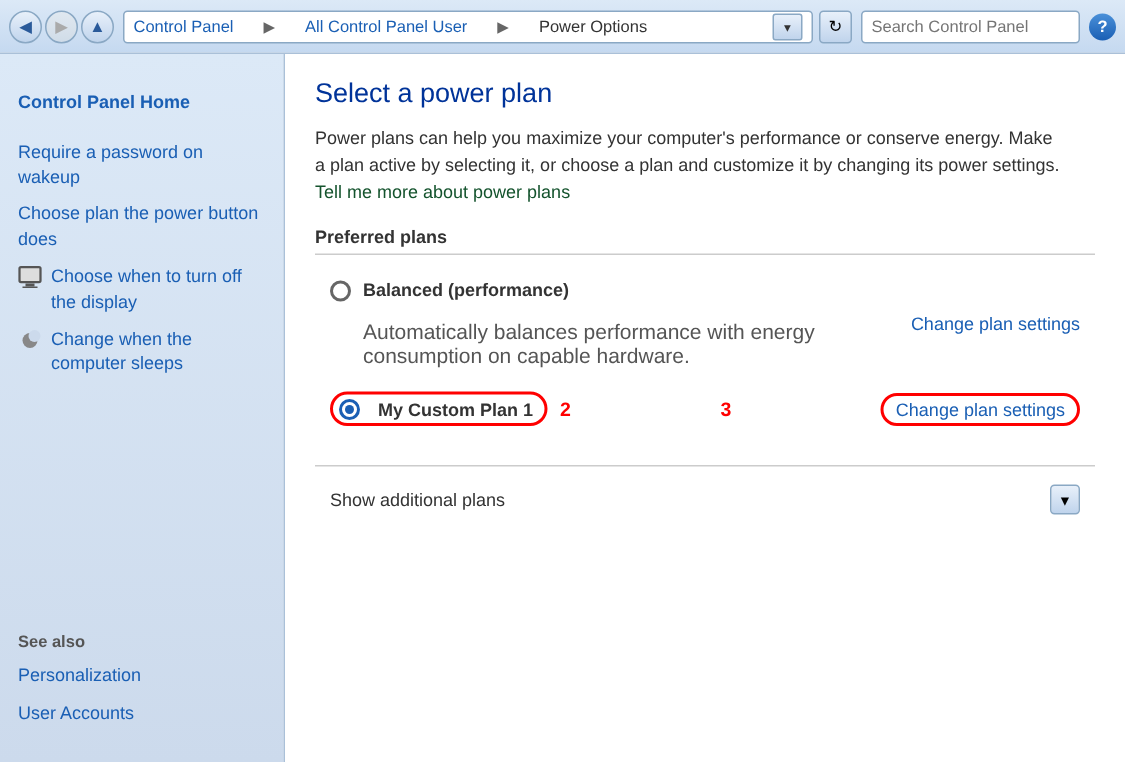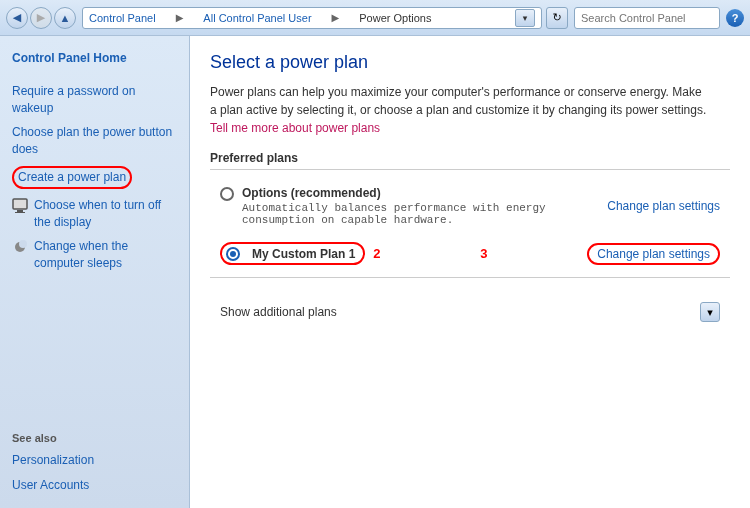--- a/index.html
+++ b/index.html
@@ -124,21 +124,21 @@
     .main-layout {
       display: flex;
       height: calc(508px - 36px);
     }
 
     
     .sidebar {
       width: 190px;
       background: linear-gradient(to bottom, #dce9f7 0%, #ccdaec 100%);
       border-right: 1px solid #aac0d8;
-      padding: 10px 0;
+      padding: 20px 0;
       display: flex;
       flex-direction: column;
     }
     .sidebar-item {
       padding: 4px 12px;
       font-size: 12px;
       color: #1a5fb4;
       cursor: pointer;
       line-height: 1.4;
     }
@@ -187,21 +187,21 @@
       margin-bottom: 10px;
     }
     .intro-text {
       font-size: 12px;
       color: #333;
       line-height: 1.5;
       margin-bottom: 14px;
       max-width: 500px;
     }
     .intro-text a {
-      color: #be185d;
+      color: #14532d;
       cursor: pointer;
     }
 
     .section-label {
       font-size: 12px;
       font-weight: bold;
       color: #333;
       margin-bottom: 8px;
       border-bottom: 1px solid #ccc;
       padding-bottom: 4px;
@@ -239,24 +239,23 @@
       width: 6px; height: 6px;
       border-radius: 50%;
       background: #1a5fb4;
     }
     .plan-name {
       font-size: 12px;
       font-weight: bold;
       color: #333;
     }
     .plan-desc {
-      font-size: 11px;
+      font-size: 14px;
       color: #555;
-      margin-top: 2px;
-      font-family: Liberation Mono, monospace;
+      margin-top: 13px;
     }
     .plan-settings-link {
       color: #1a5fb4;
       font-size: 12px;
       cursor: pointer;
       white-space: nowrap;
       margin-left: auto;
     }
 
     
@@ -285,23 +284,23 @@
       color: red;
       font-size: 13px;
       font-weight: bold;
       margin: 0 8px;
     }
 
     
     .additional-plans {
       display: flex;
       align-items: center;
-      padding: 24px 10px;
+      padding: 12px 10px;
       border-top: 1px solid #ccc;
-      margin-top: 6px;
+      margin-top: 20px;
       cursor: pointer;
     }
     .additional-plans-label {
       font-size: 12px;
       color: #333;
     }
     .expand-btn {
       margin-left: auto;
       width: 20px;
       height: 20px;
@@ -339,23 +338,20 @@
   </div>
   <div class="help-btn">?</div>
 </div>
 
 <div class="main-layout">
 
   <div class="sidebar">
     <div class="sidebar-item" style="color:#1a5fb4; font-weight:bold; margin-bottom:8px;">Control Panel Home</div>
     <div class="sidebar-item">Require a password on wakeup</div>
     <div class="sidebar-item">Choose plan the power button does</div>
-    <div class="sidebar-item" style="padding: 4px 12px;">
-      <span class="circled-item">Create a power plan</span>
-    </div>
     <div class="sidebar-item with-icon">
       <svg class="sidebar-icon" viewBox="0 0 16 16" fill="none">
         <rect x="1" y="1" width="14" height="10" rx="1" stroke="#555" stroke-width="1.5" fill="#ddd"></rect>
         <rect x="5" y="12" width="6" height="2" fill="#555"></rect>
         <rect x="3" y="14" width="10" height="1" fill="#555"></rect>
       </svg>
       <span>Choose when to turn off the display</span>
     </div>
     <div class="sidebar-item with-icon">
       <svg class="sidebar-icon" viewBox="0 0 16 16">
@@ -375,21 +371,21 @@
     <div class="intro-text">
       <span>Power plans can help you maximize your computer's performance or conserve energy. Make a plan active by selecting it, or choose a plan and customize it by changing its power settings.</span>
       <a>Tell me more about power plans</a>
     </div>
     <div class="section-label">Preferred plans</div>
 
     <div class="plan-item">
       <label class="plan-radio-label" style="cursor:pointer;">
         <div class="radio-dot"></div>
         <div>
-          <div class="plan-name">Options (recommended)</div>
+          <div class="plan-name">Balanced (performance)</div>
           <div class="plan-desc">Automatically balances performance with energy consumption on capable hardware.</div>
         </div>
       </label>
       <a class="plan-settings-link">Change plan settings</a>
     </div>
 
     <div class="custom-plan-row">
       <div class="custom-plan-inner">
         <div class="radio-dot selected"></div>
         <span class="plan-name" style="margin-left:4px;">My Custom Plan 1</span>

